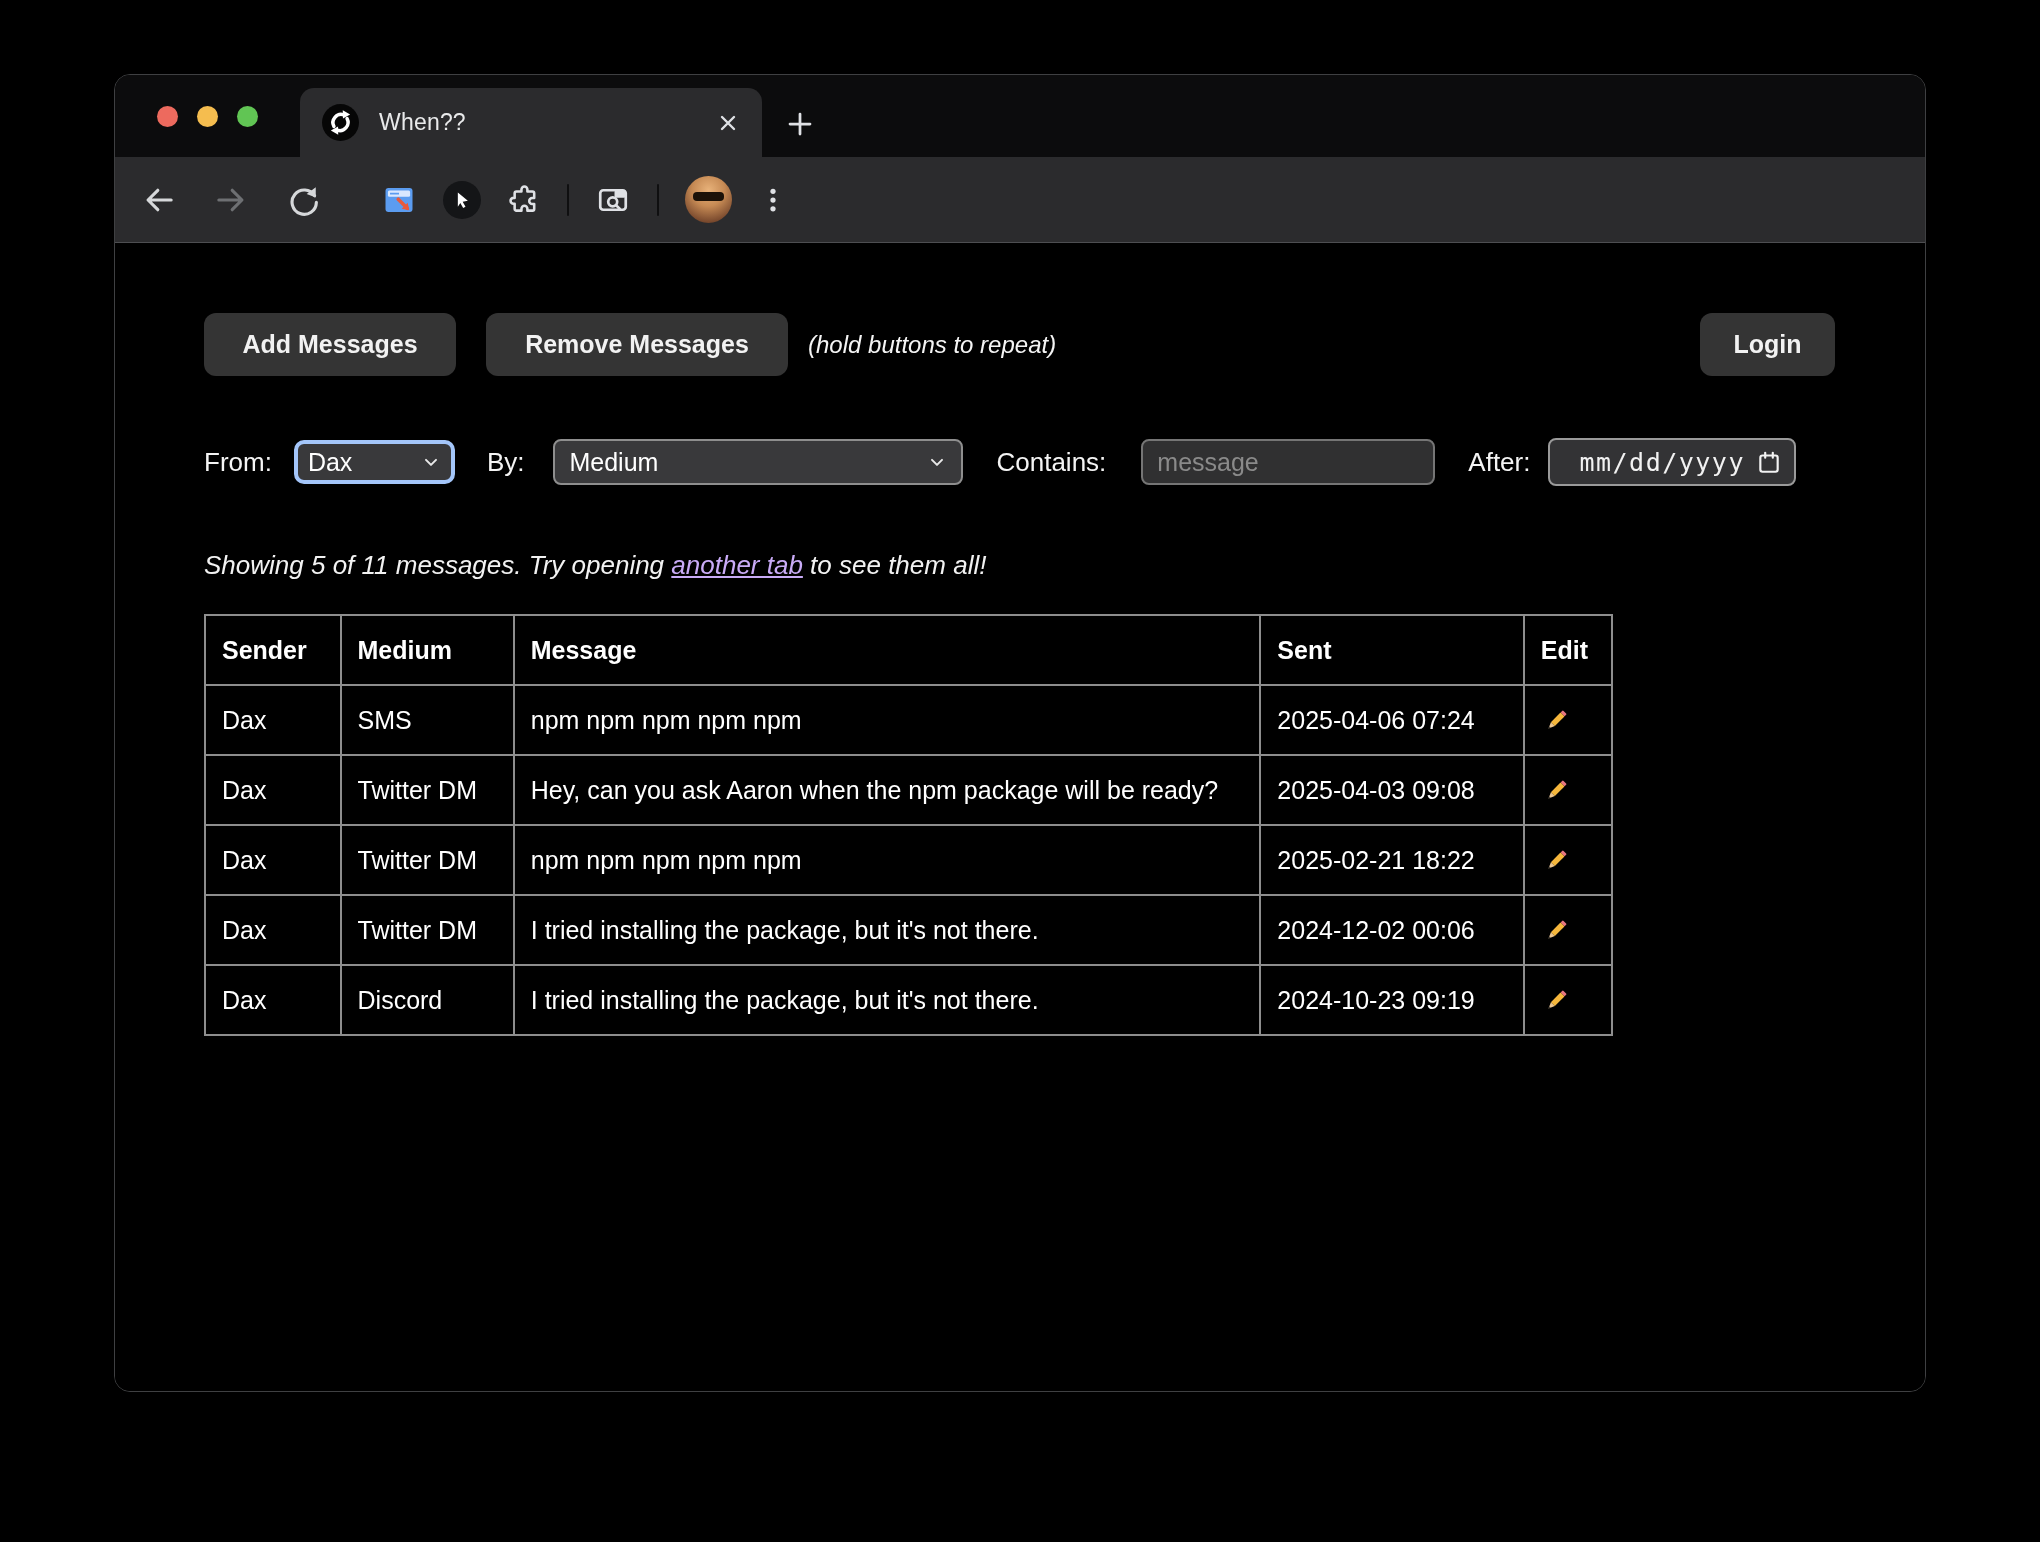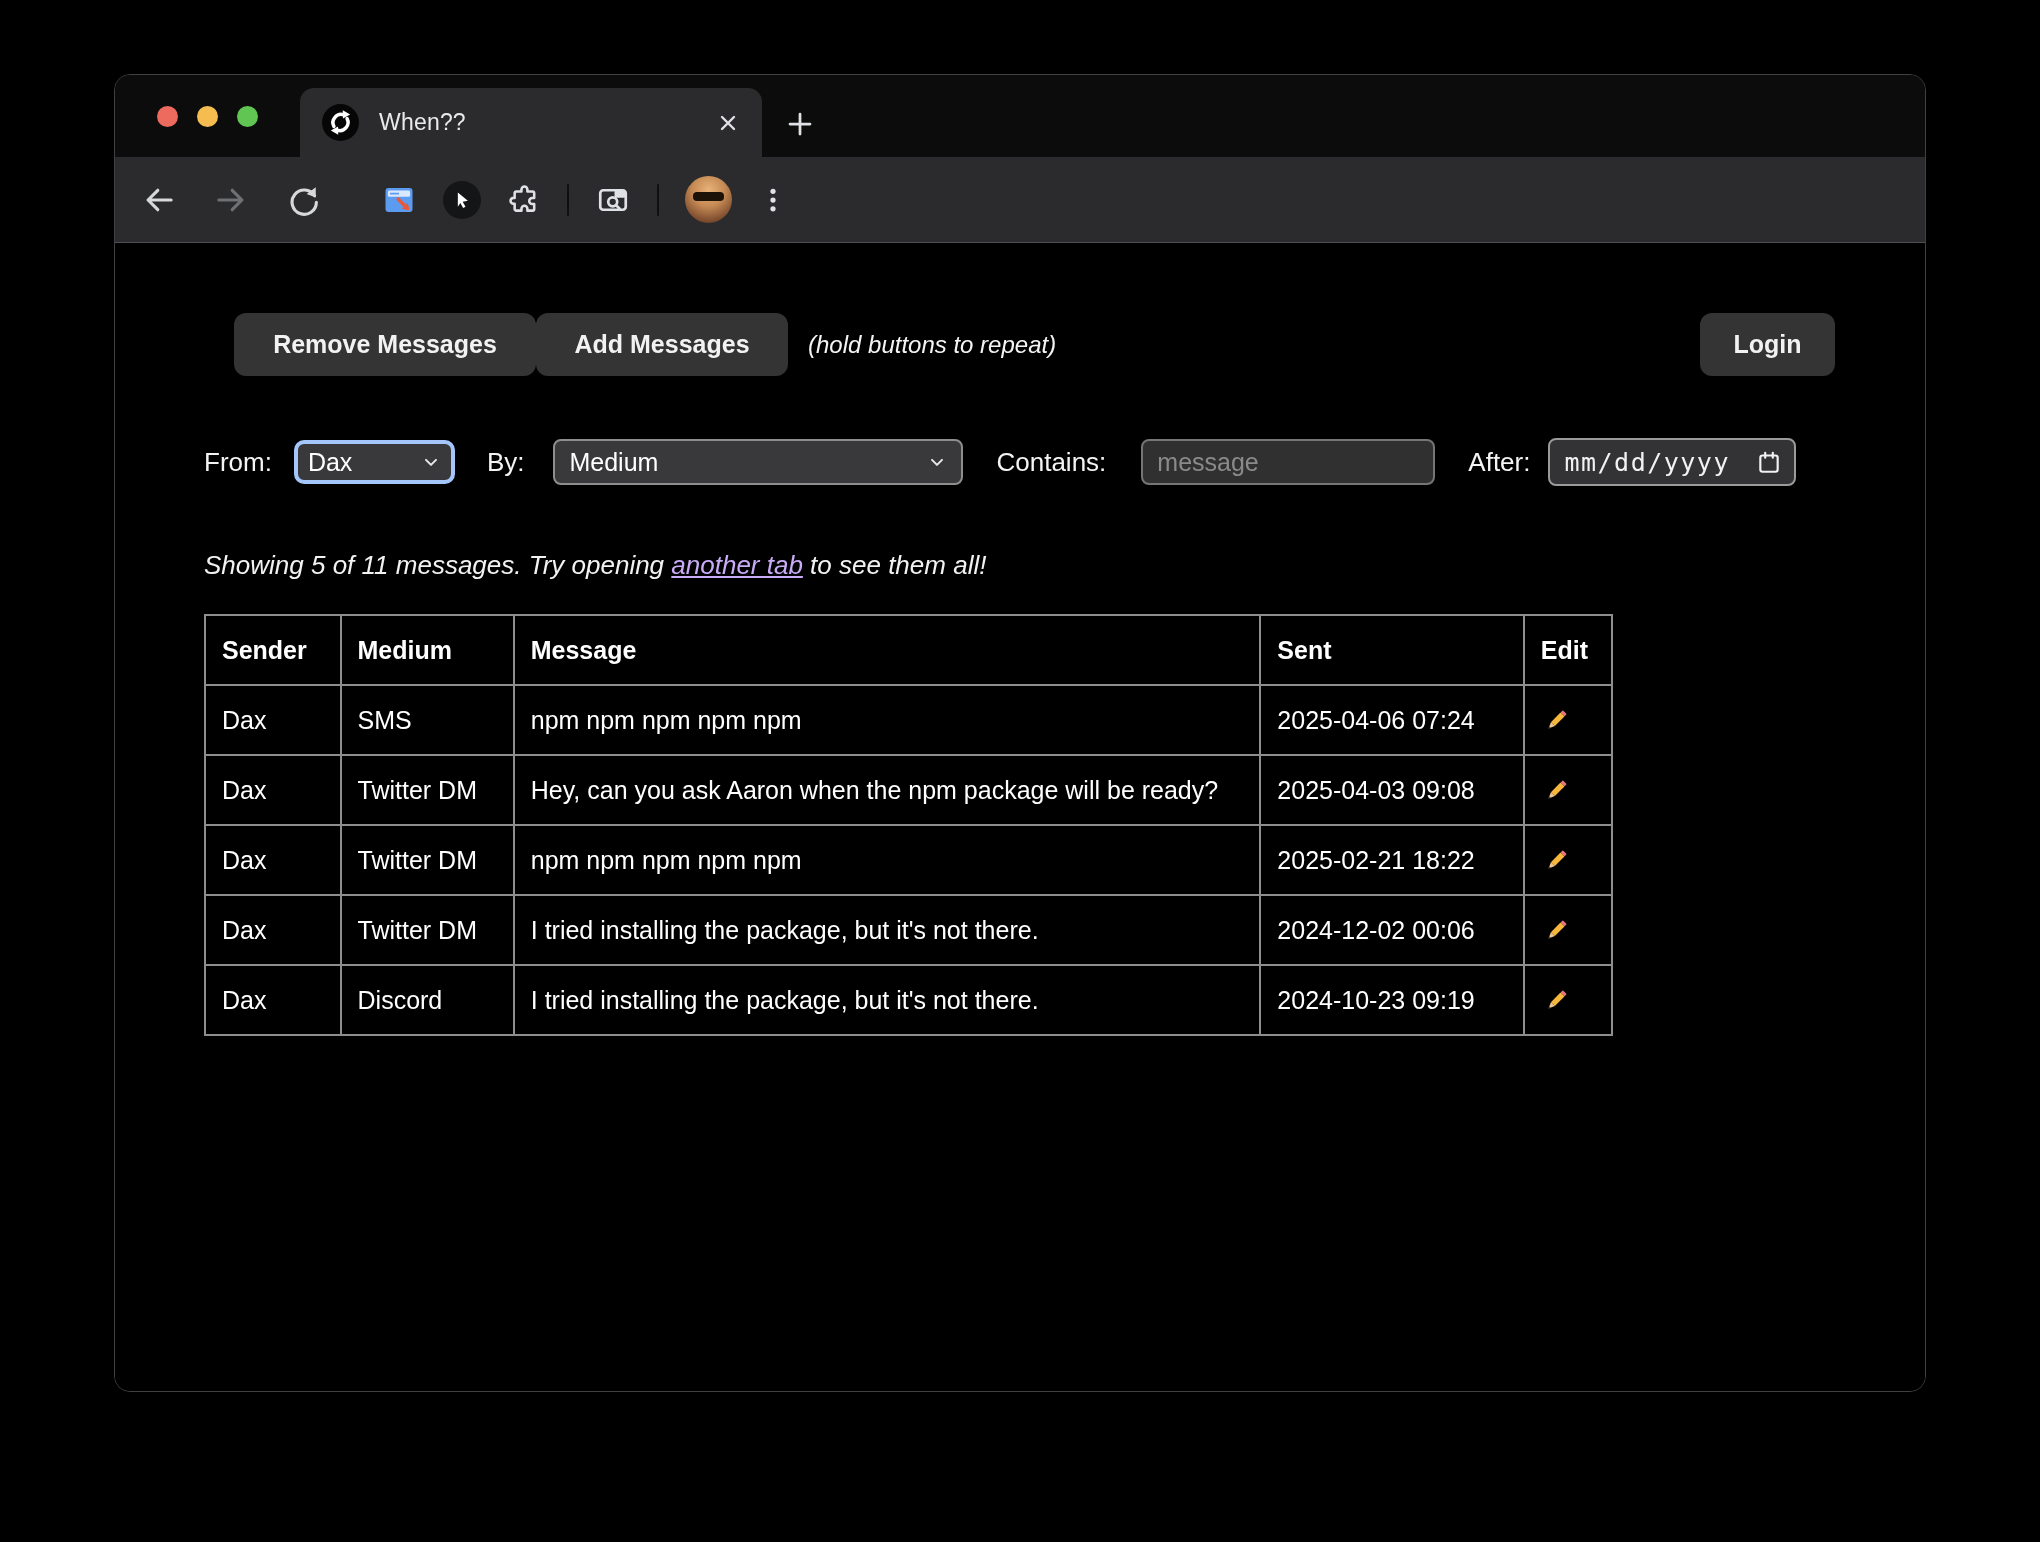--- a/index.html
+++ b/index.html
@@ -56,21 +56,21 @@
   .select .chev { margin-left:auto; }
   .sel-from { margin-left:22px; width:161px; height:44px; border:4px solid #a4c6fa; border-radius:10px; padding:0 10px; }
   .lbl-by { margin-left:32px; }
   .sel-by { margin-left:29px; width:410px; }
   .lbl-contains { margin-left:33px; }
   .input-contains { margin-left:35px; width:294px; height:46px; background:#303031; border:2px solid #757575;
                     border-radius:8px; color:#fff; font-size:25px; padding:0 14px; font-family:"Liberation Sans", sans-serif; }
   .input-contains::placeholder { color:#8a8a8a; }
   .lbl-after { margin-left:33px; }
   .date-input { margin-left:18px; width:248px; height:48px; background:#333335; border:2px solid #9a9a9a;
-                border-radius:8px; display:flex; align-items:center; padding:0 12px 0 14px; }
+                border-radius:8px; display:flex; align-items:center; padding:0 12px 0 29px; }
   .date-text { color:#f2f2f2; font-size:25px; letter-spacing:1.5px; font-family:"DejaVu Sans Mono", monospace; }
   .date-input .cal { margin-left:auto; }
 
   .status { margin-top:64px; font-style:italic; font-size:26px; color:#f2f2f2; }
   .status a { color:#c9abf7; text-decoration:underline; cursor:pointer; }
 
   table.msgs { margin-top:33px; width:1409px; border-collapse:collapse; }
   table.msgs th, table.msgs td { border:2px solid #8e8e8e; font-size:25px; color:#fff;
                                   padding:0 12px 0 16px; height:70px; text-align:left; }
   table.msgs th { font-weight:700; }
@@ -163,22 +163,22 @@
           <circle cx="12" cy="5" r="2.1" fill="#dfe1e5"></circle>
             <circle cx="12" cy="12" r="2.1" fill="#dfe1e5"></circle>
             <circle cx="12" cy="19" r="2.1" fill="#dfe1e5"></circle>
         </svg>
       </div>
     </div>
 
     <div class="page">
 
       <div class="row-buttons">
+        <button class="btn btn-add">Add Messages</button>
         <button class="btn btn-remove">Remove Messages</button>
-        <button class="btn btn-add">Add Messages</button>
         <span class="hint">(hold buttons to repeat)</span>
         <button class="btn btn-login">Login</button>
       </div>
 
       <div class="row-filters">
         <span class="flabel">From:</span>
         <div class="select sel-from">
           <span>Dax</span>
           <svg class="chev" width="20" height="20" viewBox="0 0 24 24">
             <path d="M6 9.5l6 6 6-6" stroke="#e8e8e8" stroke-width="2.4" fill="none" stroke-linecap="round" stroke-linejoin="round"></path>

